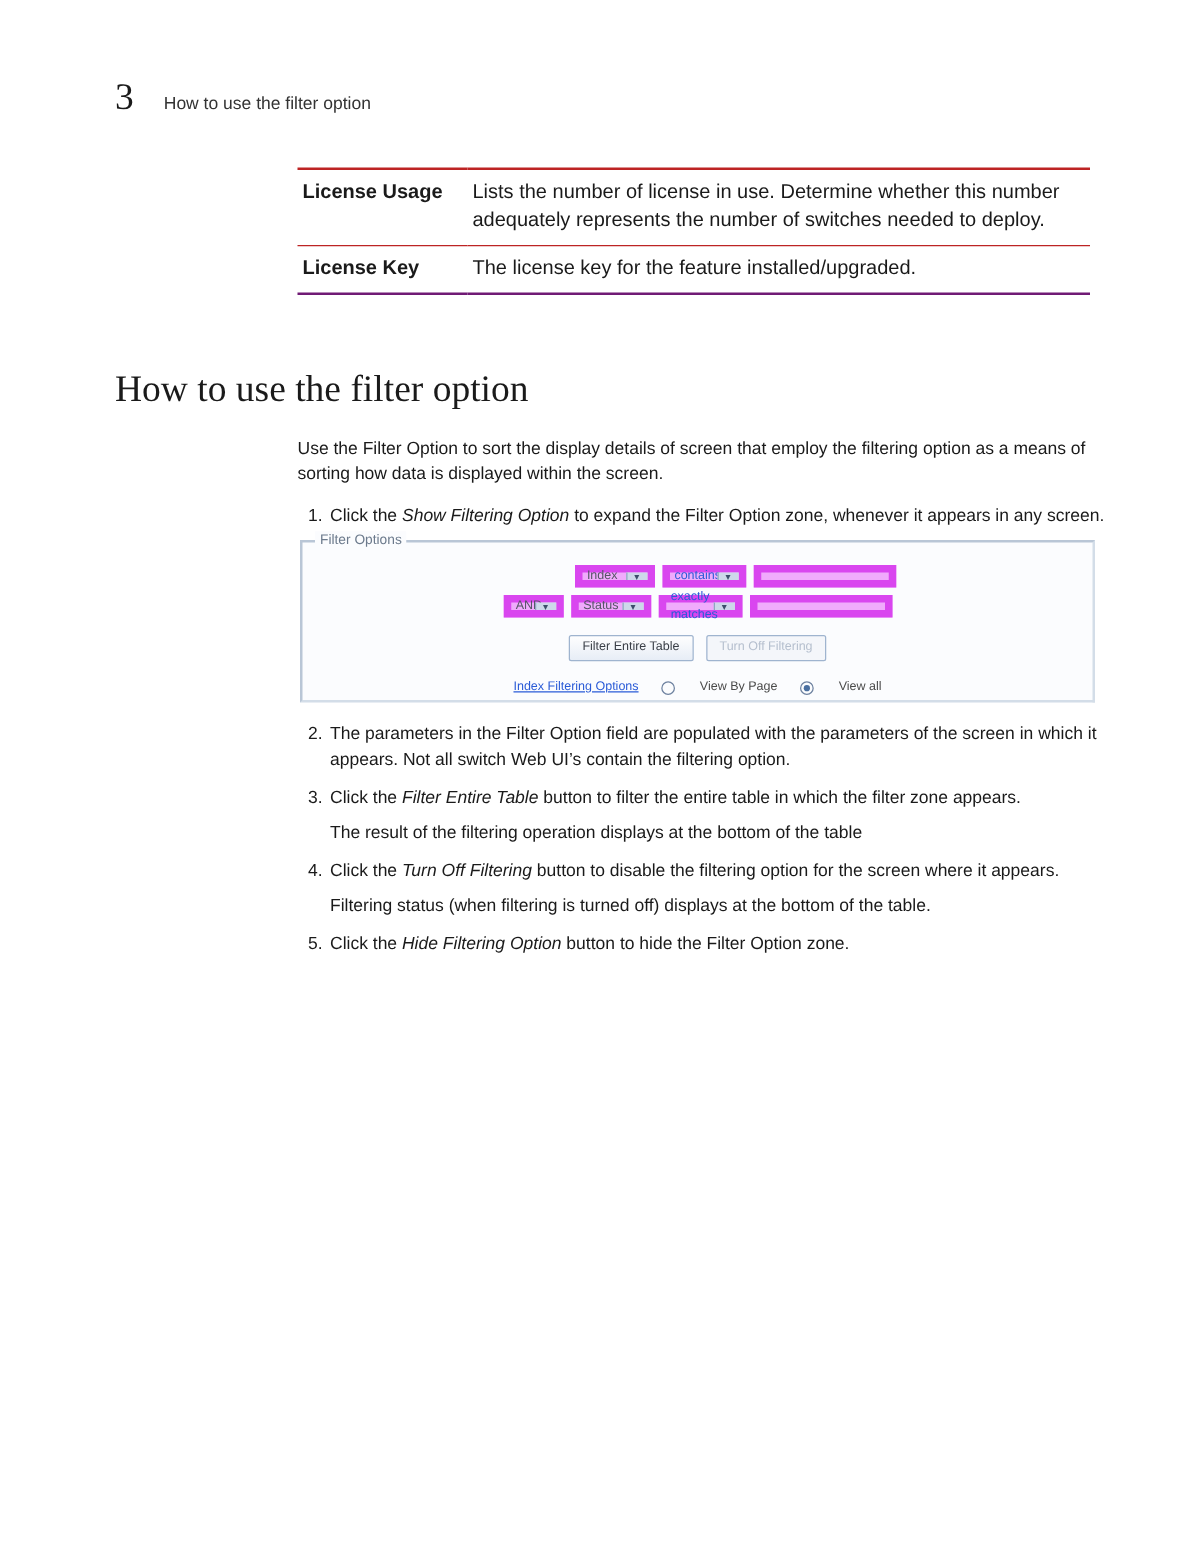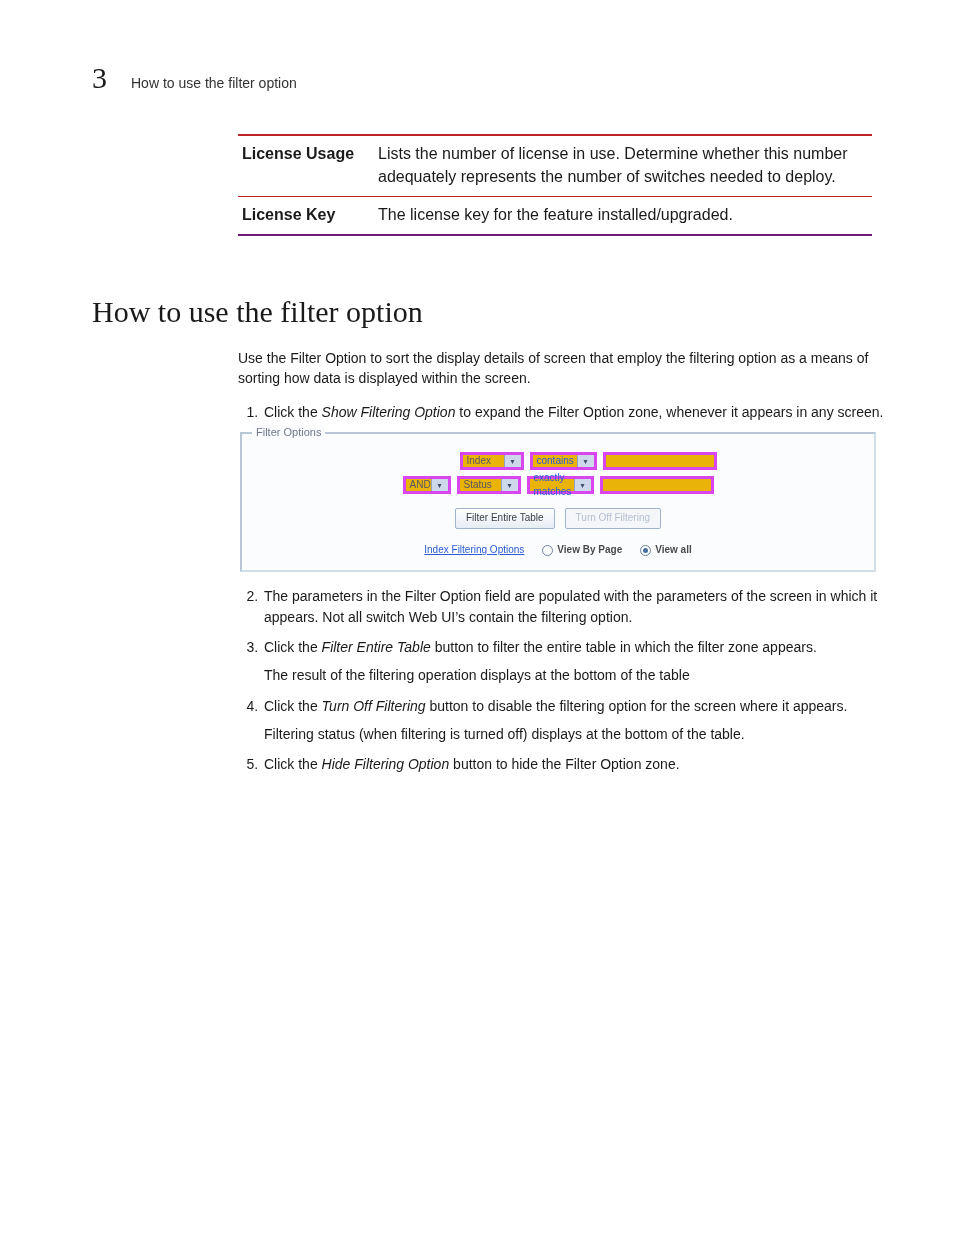--- a/index.html
+++ b/index.html
@@ -75,21 +75,21 @@
 
   
   .fig-wrap {
     margin: 10px 0 14px -24px;
     width: 636px;
   }
   .filter-fieldset {
     border: 2px solid #b9c6d6;
     border-right-color: #d3dde8;
     border-bottom-color: #d3dde8;
-    padding: 18px 10px 13px 10px;
+    padding: 18px 10px 3px 10px;
     position: relative;
     background: #fbfcfe;
   }
   .filter-legend {
     position: absolute;
     top: -9px;
     left: 10px;
     background: #fbfcfe;
     padding: 0 4px;
     color: #6c7a8c;
@@ -101,22 +101,22 @@
     align-items: center;
     gap: 6px;
   }
   .frow {
     display: flex;
     align-items: center;
     gap: 6px;
   }
   .combo, .txt {
     height: 18px;
-    border: 3px solid #d946ef;
-    background: #eab308;
+    border: 6px solid #d946ef;
+    background: #f0abfc;
     font-size: 10px;
     color: #556;
     display: inline-flex;
     align-items: center;
     padding: 0 4px;
     box-sizing: border-box;
   }
   .combo {
     position: relative;
     padding-right: 18px;
@@ -164,22 +164,21 @@
     font-size: 10px;
     color: #4a4a4a;
   }
   .footline .link {
     color: #2a5bd7;
     text-decoration: underline;
   }
   .radio-wrap {
     display: inline-flex;
     align-items: center;
-    gap: 4px;
-    font-weight: bold;
+    gap: 20px;
   }
   .radio-dot {
     width: 11px; height: 11px;
     border: 1px solid #6e82a0;
     border-radius: 50%;
     display: inline-flex;
     align-items: center; justify-content: center;
     box-sizing: border-box;
   }
   .radio-dot.checked::after {

